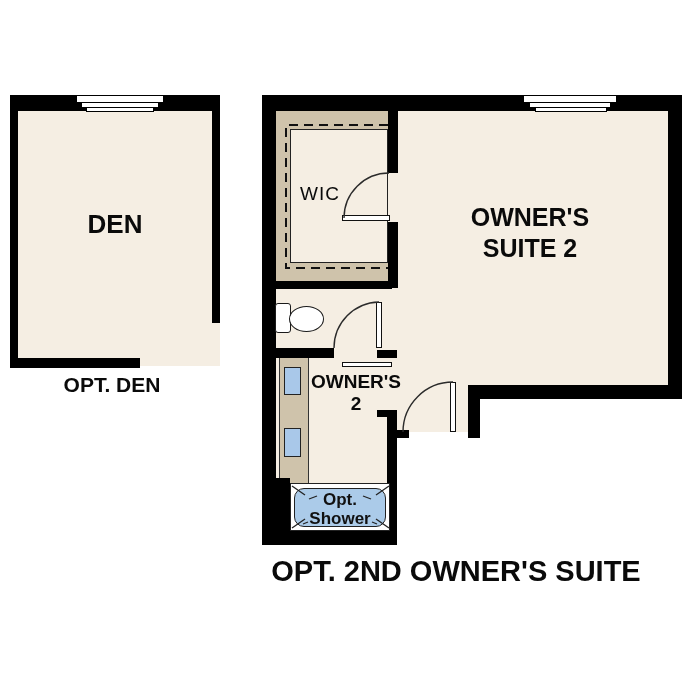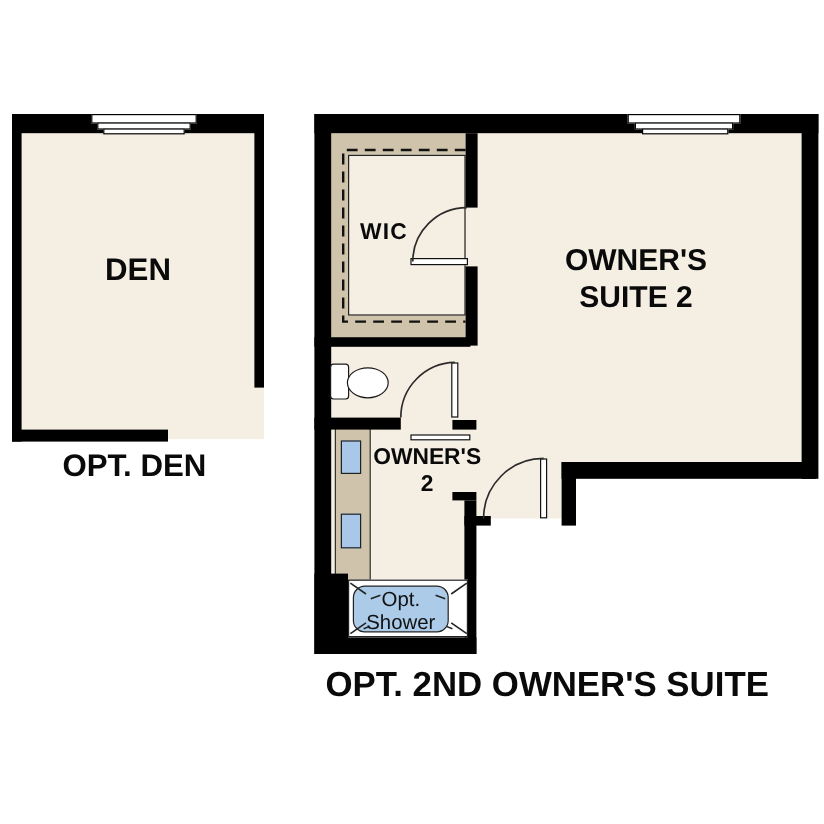--- a/index.html
+++ b/index.html
@@ -7,21 +7,21 @@
     position:relative;width:687px;height:687px;background:#ffffff;overflow:hidden;
     font-family:"Liberation Sans", sans-serif;
   }
   .wall{position:absolute;background:#000000;}
   .floor{position:absolute;background:#f5eee3;}
   .tan{position:absolute;background:#cfc3ab;}
   .inner-cream{position:absolute;background:#f5eee3;border:1px solid #222;box-sizing:border-box;}
   .win{position:absolute;background:#ffffff;border:1.5px solid #000;box-sizing:border-box;}
   .door-panel{position:absolute;background:#ffffff;border:1.3px solid #111;box-sizing:border-box;}
   .label{position:absolute;color:#0a0a0a;text-align:center;font-weight:bold;}
-  .label.regular{font-weight:bold;}
+  .label.regular{font-weight:normal;}
   .fixture-white{position:absolute;background:#ffffff;border:1.5px solid #1a1a1a;box-sizing:border-box;}
   .sink{position:absolute;background:#a9c8e9;border:1.5px solid #222;box-sizing:border-box;}
   .shower-pan{position:absolute;background:#ffffff;border:1px solid #222;box-sizing:border-box;}
   .shower-blue{
     position:absolute;background:#abcbe9;border:1.5px solid #222;border-radius:10px;
     box-sizing:border-box;color:#111;text-align:center;font-size:17px;line-height:19px;padding-top:1px;
   }
   svg.overlay{position:absolute;left:0;top:0;pointer-events:none;}
 </style>
 </head>
@@ -36,21 +36,21 @@
     <div class="wall" style="left:10px;top:95px;width:210px;height:16px;"></div>
     <div class="wall" style="left:10px;top:95px;width:8px;height:273px;"></div>
     <div class="wall" style="left:212px;top:95px;width:8px;height:228px;"></div>
     <div class="wall" style="left:10px;top:358px;width:130px;height:10px;"></div>
 
     <div class="win" style="left:76px;top:95px;width:88px;height:8px;"></div>
     <div class="win" style="left:81px;top:102px;width:78px;height:6px;"></div>
     <div class="win" style="left:86px;top:107px;width:68px;height:5px;"></div>
 
     <div class="label" style="left:60px;top:209px;width:110px;font-size:26px;">DEN</div>
-    <div class="label" style="left:28px;top:373px;width:168px;font-size:26px;">OPT. DEN</div>
+    <div class="label" style="left:28px;top:373px;width:168px;font-size:21px;">OPT. DEN</div>
   </div>
 
   <div>
 
     <div class="floor" style="left:276px;top:111px;width:392px;height:274px;"></div>
     <div class="floor" style="left:276px;top:288px;width:121px;height:195px;"></div>
     <div class="floor" style="left:395px;top:382px;width:73px;height:50px;"></div>
 
     <div class="tan" style="left:276px;top:111px;width:112px;height:170px;"></div>
     <div class="inner-cream" style="left:290px;top:129px;width:98px;height:134px;"></div>
@@ -80,21 +80,21 @@
     <div class="door-panel" style="left:342px;top:215px;width:48px;height:6px;"></div>
     <div class="door-panel" style="left:376px;top:302px;width:6px;height:46px;"></div>
     <div class="door-panel" style="left:450px;top:382px;width:6px;height:50px;"></div>
     <div class="door-panel" style="left:342px;top:362px;width:50px;height:5px;"></div>
 
     <div class="fixture-white" style="left:275px;top:303px;width:16px;height:30px;border-radius:3px;"></div>
     <div class="fixture-white" style="left:289px;top:306px;width:35px;height:26px;border-radius:50%;"></div>
     <div class="sink" style="left:284px;top:367px;width:17px;height:28px;"></div>
     <div class="sink" style="left:284px;top:428px;width:17px;height:29px;"></div>
     <div class="shower-pan" style="left:290px;top:483px;width:100px;height:48px;"></div>
-    <div class="shower-blue" style="left:294px;top:488px;width:80px;height:39px;">
+    <div class="shower-blue" style="left:294px;top:488px;width:92px;height:39px;font-weight:bold;">
       <div>Opt.</div>
       <div>Shower</div>
     </div>
 
     <div class="label regular" style="left:294px;top:183px;width:52px;font-size:19px;letter-spacing:1px;">WIC</div>
     <div class="label" style="left:430px;top:202px;width:200px;font-size:25px;line-height:31px;">
       <div>OWNER'S</div>
       <div>SUITE 2</div>
     </div>
     <div class="label" style="left:300px;top:371px;width:112px;font-size:19px;line-height:21.5px;">

